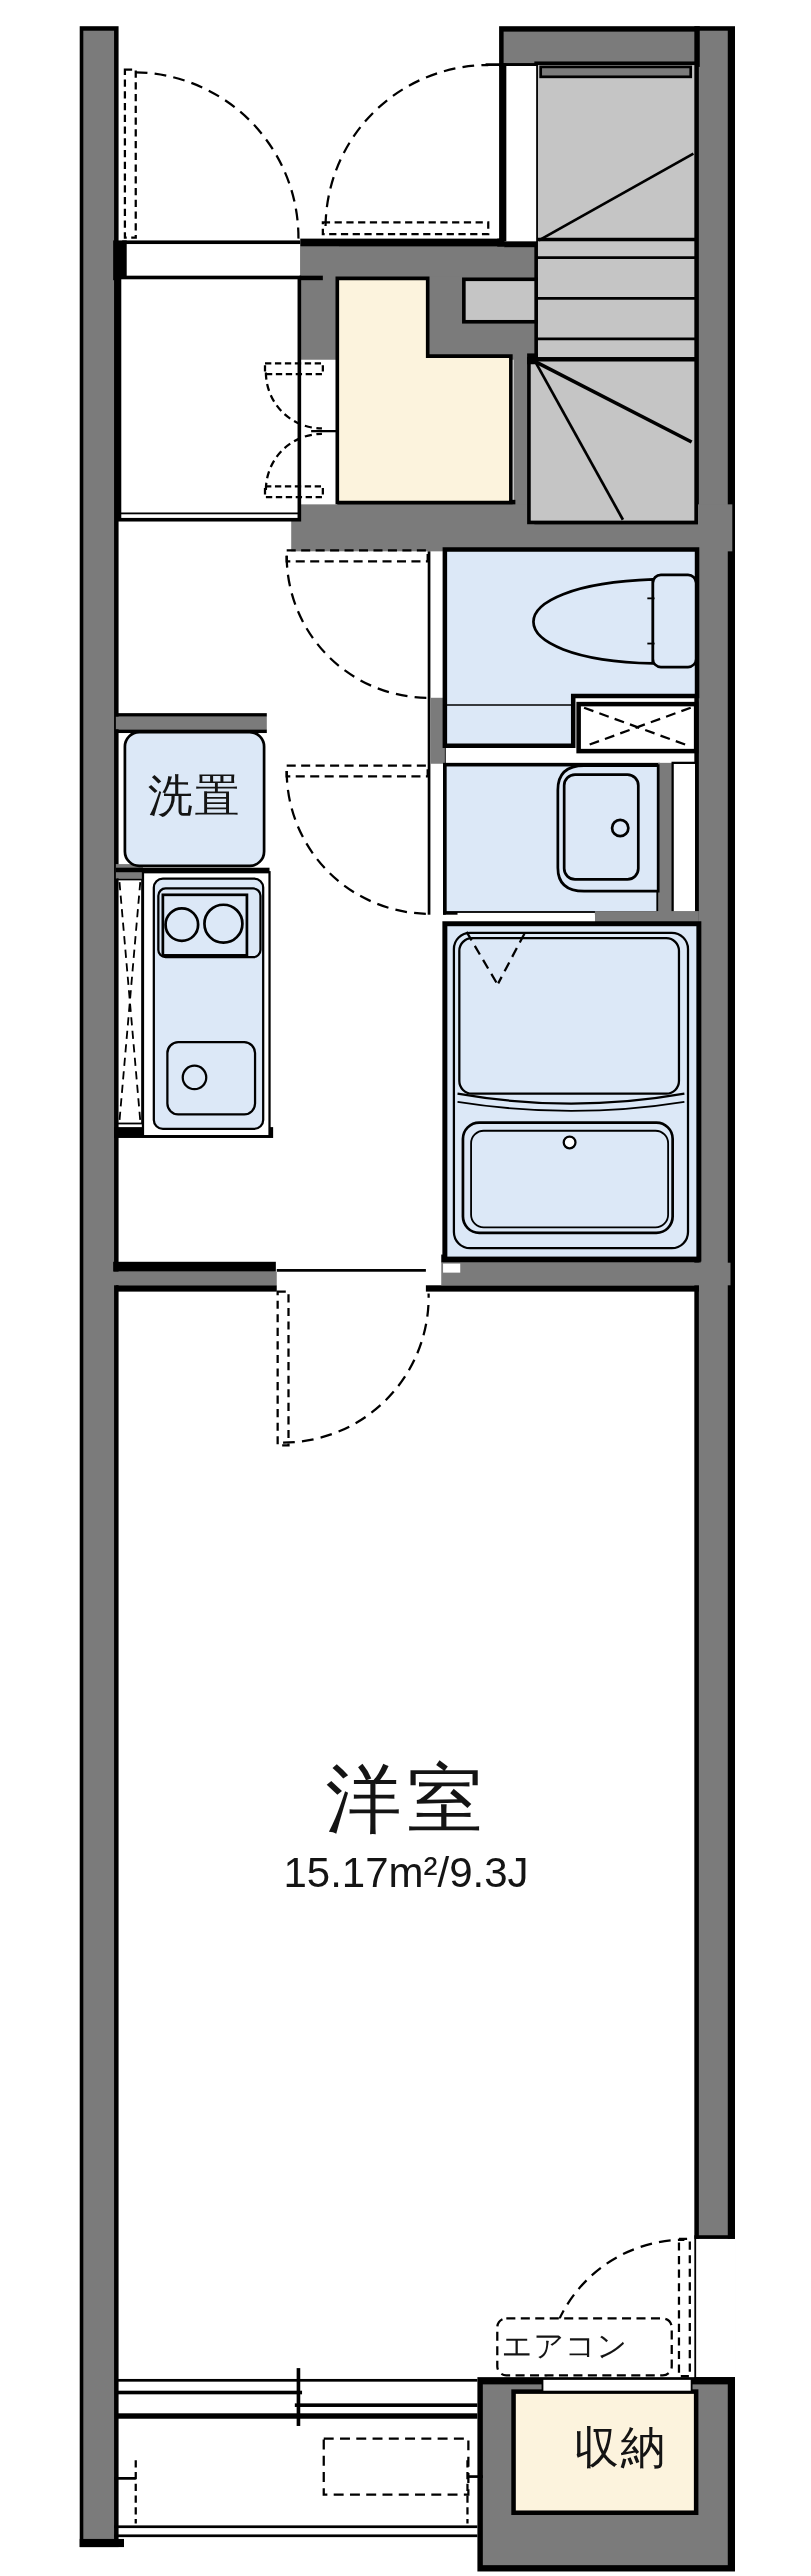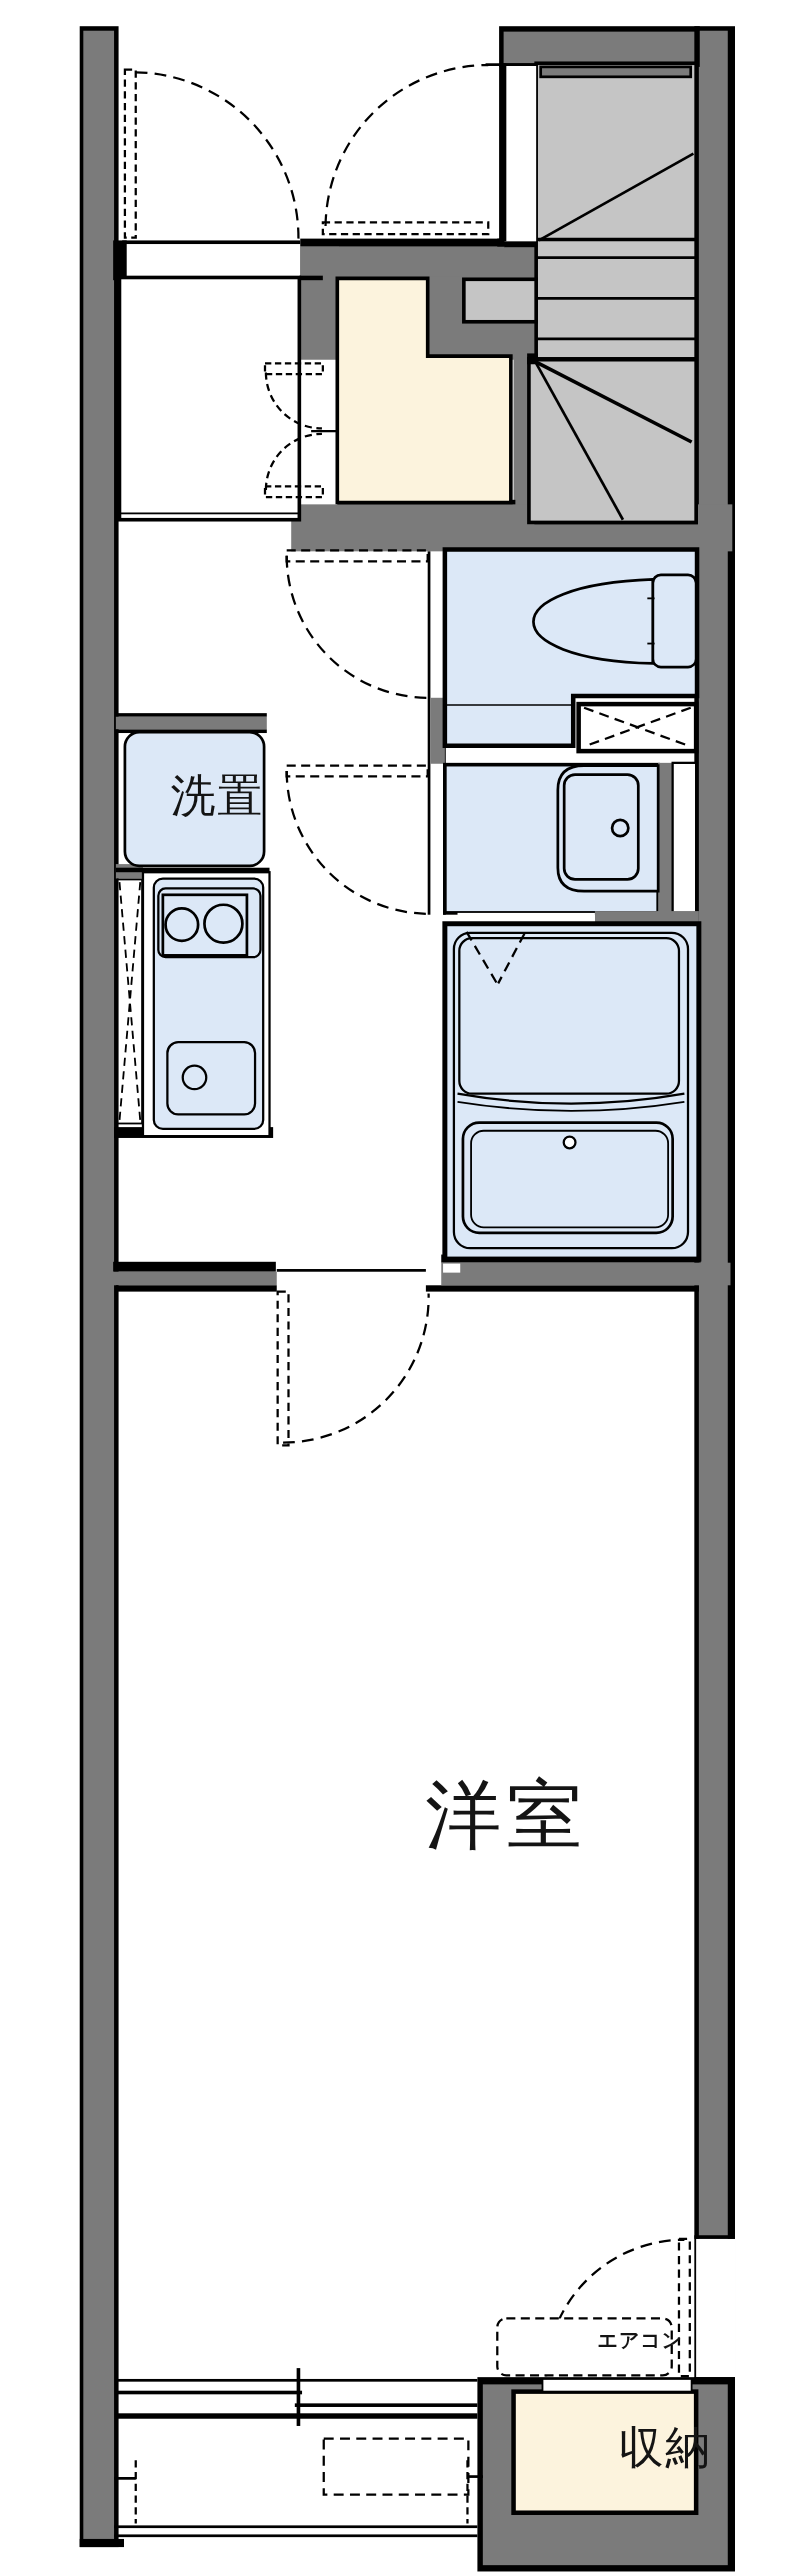--- a/index.html
+++ b/index.html
@@ -1,24 +1,24 @@
 <!DOCTYPE html>
 <html style="--wall: #7b7b7b; --stair_tread: #c5c5c5; --fixture_fill: #dce8f7; --entry_floor: #fcf3dd; --line: #000000; --background: #ffffff;font-size:14.5px"><head>
 <meta charset="utf-8">
 <style>
   html,body{margin:0;padding:0;background:#fff;}
   #plan{position:relative;width:812px;height:2576px;background:var(--background,#fff);
         font-family:"Liberation Sans","DejaVu Sans",sans-serif;}
   #plan svg{position:absolute;left:0;top:0;}
-  .lbl{position:absolute;color:#141414;text-align:right;line-height:1.05;
+  .lbl{position:absolute;color:#141414;text-align:center;line-height:1.05;
        font-family:"Liberation Sans","DejaVu Sans",sans-serif;}
   .lbl-laundry{left:125px;top:772px;width:139px;font-size:45px;letter-spacing:1.8px;}
-  .lbl-room{left:226px;top:1759px;width:362px;font-size:76px;letter-spacing:5.4px;margin-top:16px;}
+  .lbl-room{left:226px;top:1759px;width:362px;font-size:76px;letter-spacing:5.4px;}
   .lbl-size{left:180px;top:1851px;width:452px;font-size:42px;}
-  .lbl-aircon{left:511px;top:2330px;width:172px;font-size:20px;letter-spacing:0.9px;font-weight:bold;}
+  .lbl-aircon{left:479px;top:2330px;width:172px;font-size:30px;letter-spacing:0.9px;}
   .lbl-storage{left:513px;top:2424px;width:183px;font-size:45px;letter-spacing:1.8px;margin-left:16px;}
   
   .wall{fill:var(--wall,#7b7b7b);}
   .blk{fill:var(--line,#000);}
   .white{fill:#fff;}
   .tread{fill:var(--stair_tread,#c5c5c5);}
   .fix{fill:var(--fixture_fill,#dce8f7);}
   .cream{fill:var(--entry_floor,#fcf3dd);}
   .ln{stroke:var(--line,#000);fill:none;}
 </style>
@@ -208,16 +208,17 @@
 
     <rect class="white" x="550" y="2565" width="193" height="63" rx="10" stroke="#000" stroke-width="2.5" stroke-dasharray="10 6"></rect>
 
     <rect class="cream" x="568" y="2646" width="202" height="134" stroke="#000" stroke-width="5"></rect>
     <rect class="white" x="600" y="2632" width="165" height="14" stroke="#000" stroke-width="2"></rect>
   </g>
 </svg>
 
   <div class="lbl lbl-laundry">洗置</div>
   <div class="lbl lbl-room">洋室</div>
+  <div class="lbl lbl-size">15.17m²/9.3J</div>
   <div class="lbl lbl-aircon">エアコン</div>
   <div class="lbl lbl-storage">収納</div>
 </div>
 
 
 </body></html>

